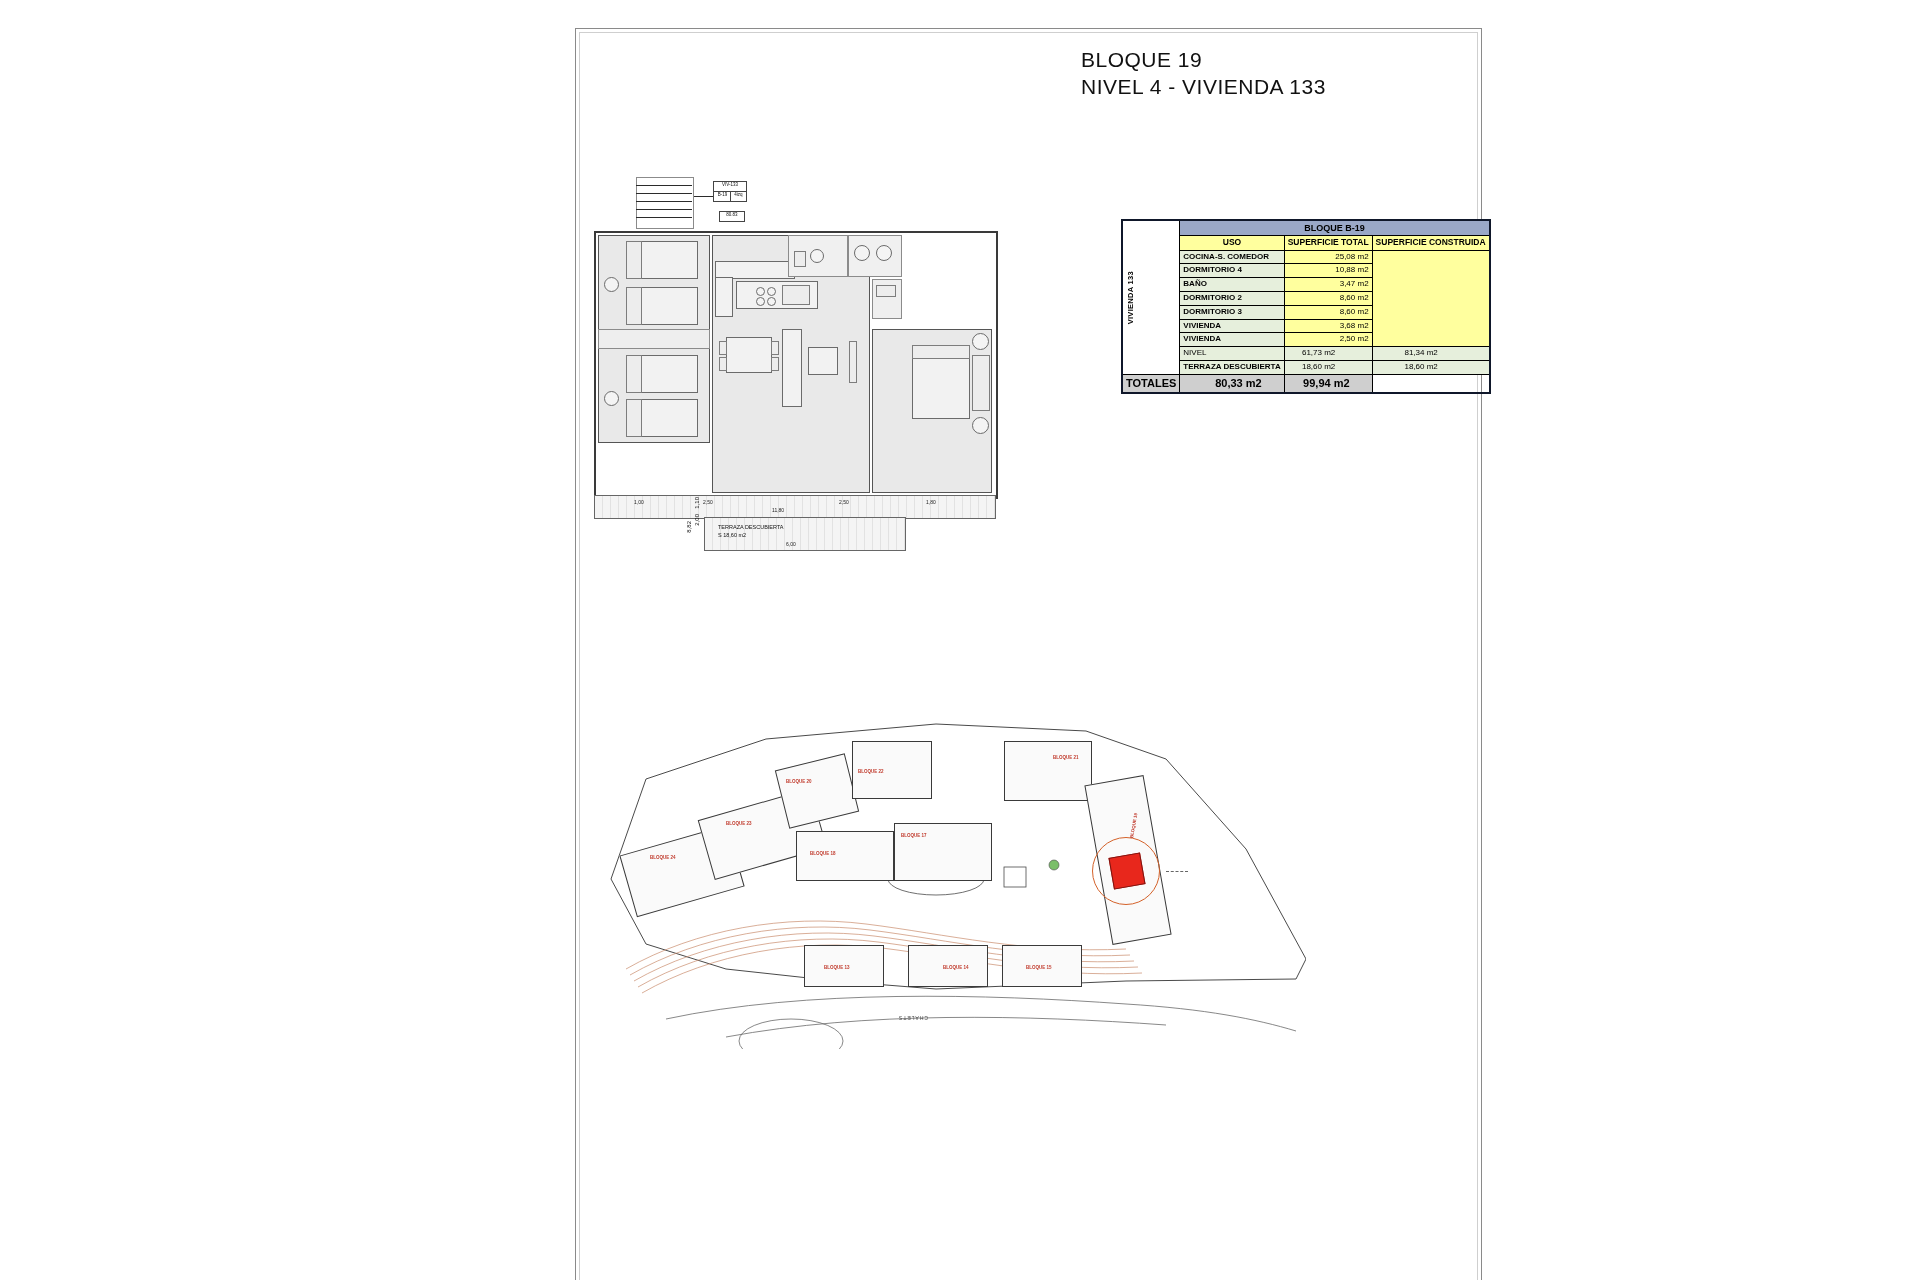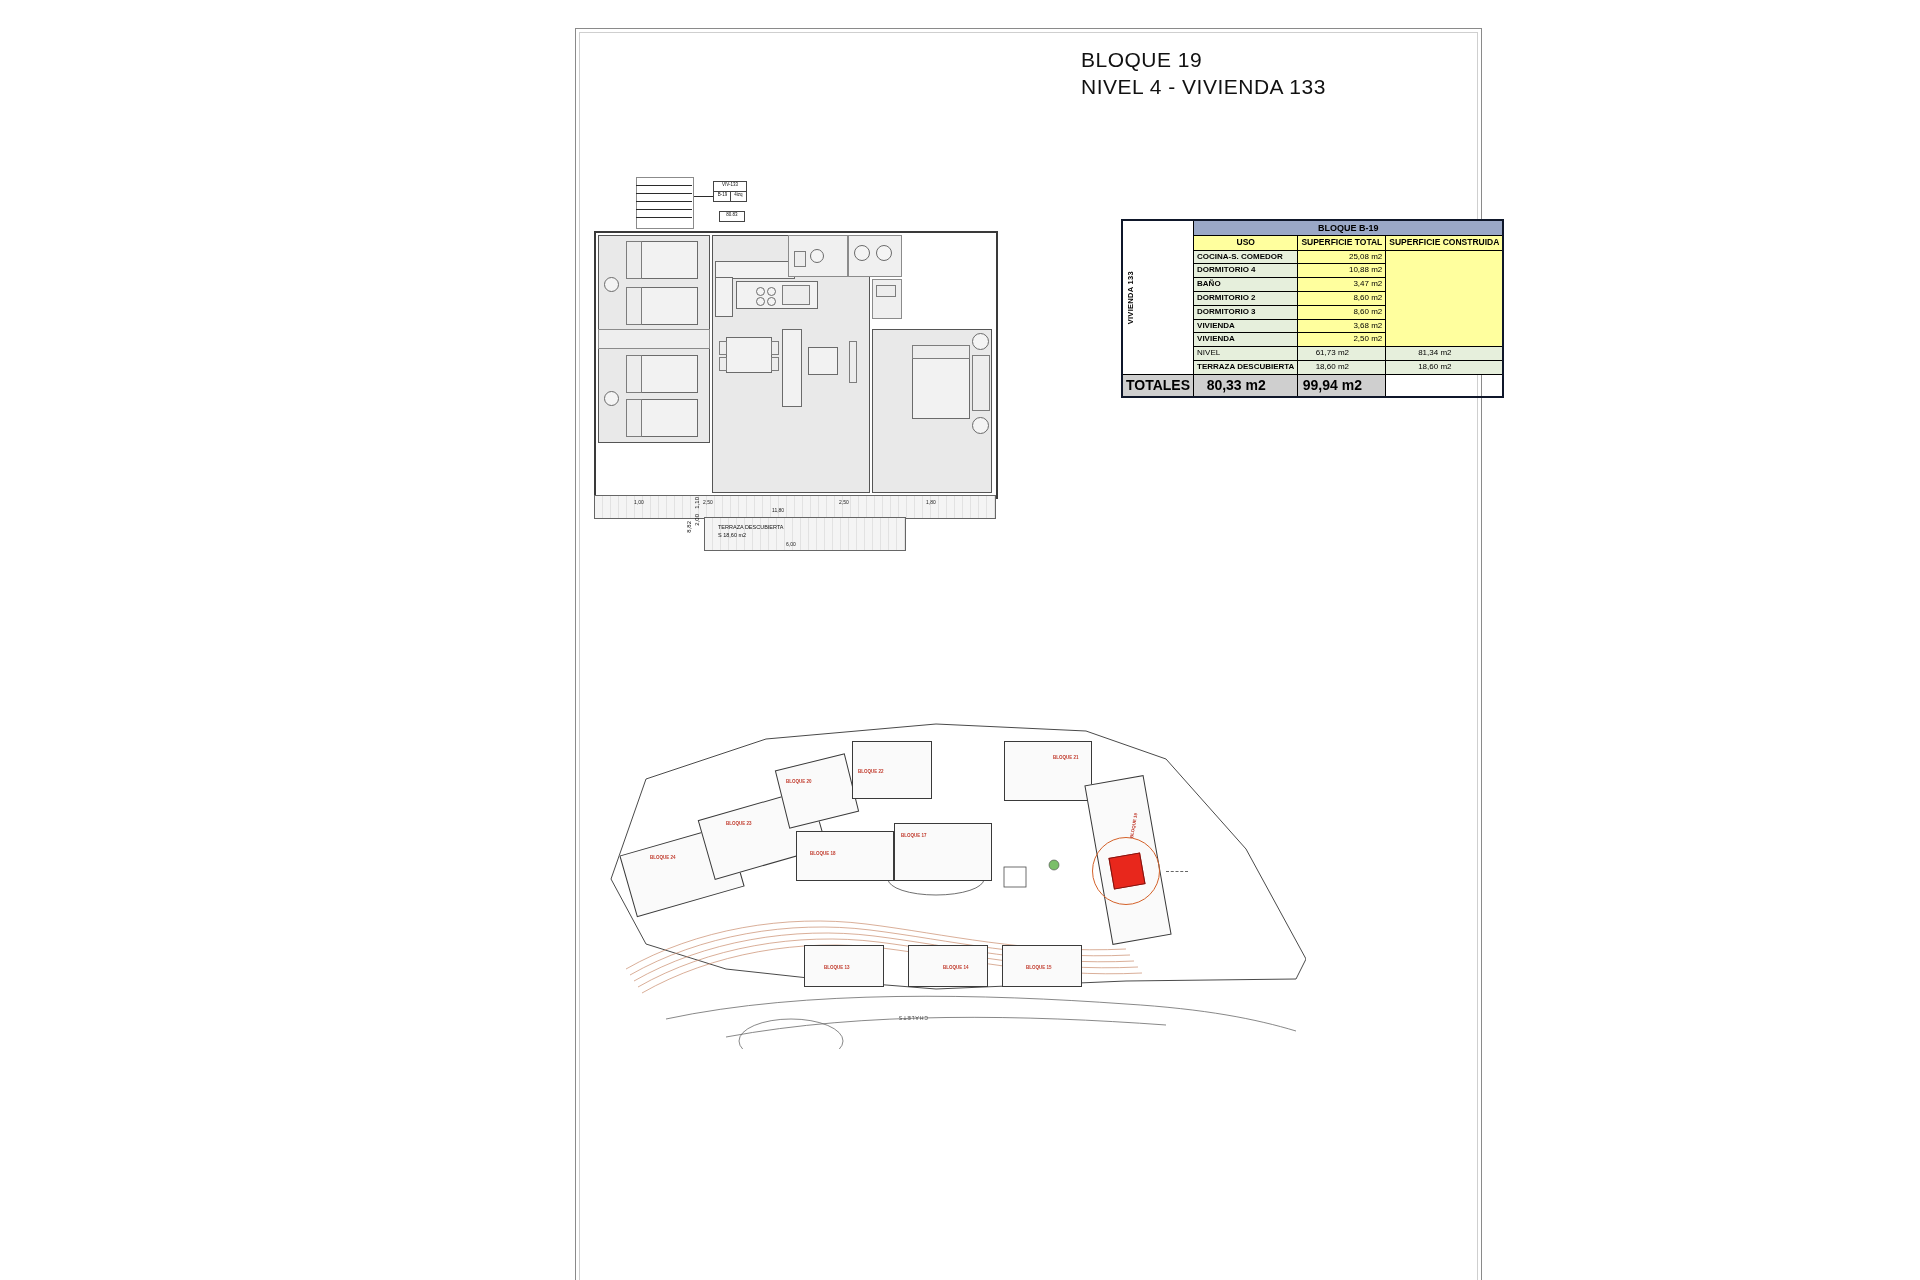--- a/index.html
+++ b/index.html
@@ -18,22 +18,22 @@
   .stable td,.stable th{border:1px solid #000;padding:1px 3px;line-height:1.35;white-space:nowrap;}
   .hdr-blue{background:#9aa8c7;text-align:center;font-weight:bold;font-size:9px;}
   .hdr-yel{background:#ffff9e;text-align:center;font-weight:bold;font-size:8.5px;}
   .rot-cell{width:13px;background:#fff;text-align:center;padding:0;}
   .rot{writing-mode:vertical-rl;transform:rotate(180deg);font-size:7.5px;font-weight:bold;letter-spacing:.3px;}
   .usecell{background:#e6efdc;padding-left:4px;font-weight:bold;font-size:8px;}
   .valcell{background:#ffff9e;text-align:right;padding-right:22px;font-size:8px;}
   .blankcell{background:#ffff9e;}
   .totrow td{background:#e6efdc;font-size:8px;}
   .totrow .v{text-align:center;padding-right:22px;background:#e6efdc;}
-  .totalesrow td{background:#cfcfcf;font-weight:bold;text-align:center;font-size:14px;}
-  .totalesrow .v{text-align:center;padding-right:22px;}
+  .totalesrow td{background:#cfcfcf;font-weight:bold;text-align:center;font-size:11px;}
+  .totalesrow .v{text-align:right;padding-right:22px;}
 
   
   .plan{position:absolute;left:10px;top:140px;width:520px;height:400px;}
   .ln{position:absolute;background:#2b2b2b;}
   .wall{position:absolute;border:1px solid #3a3a3a;background:#fff;}
   .room{position:absolute;background:#e9e9e9;border:1px solid #555;}
   .thin{position:absolute;border:1px solid #8b8b8b;}
   .furn{position:absolute;border:1px solid #6b6b6b;background:#f2f2f2;}
   .furn2{position:absolute;border:1px solid #7d7d7d;background:#ededed;}
   .circ{position:absolute;border:1px solid #6b6b6b;border-radius:50%;background:#f4f4f4;}

